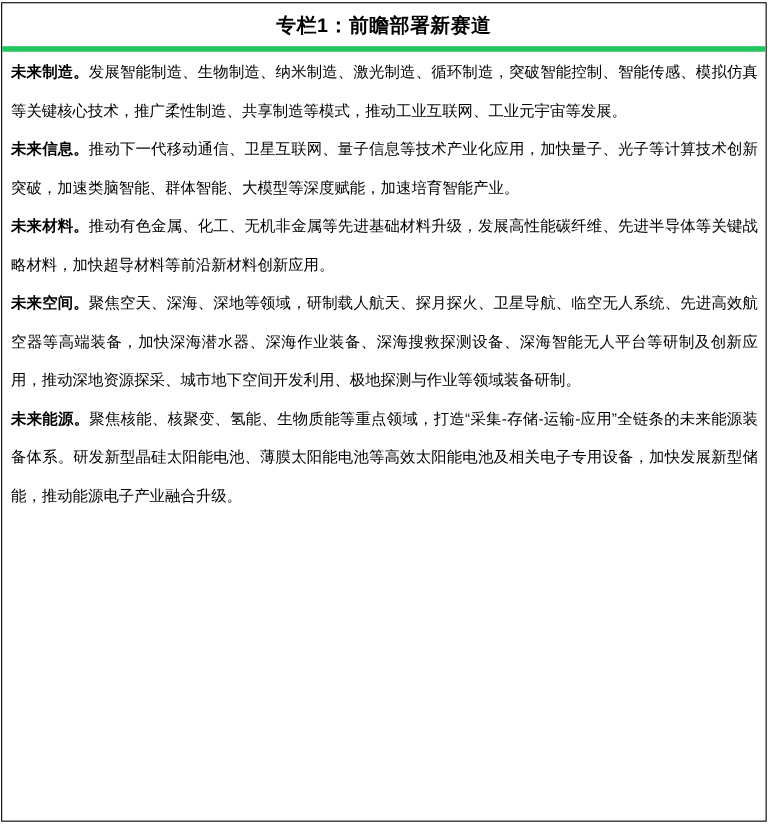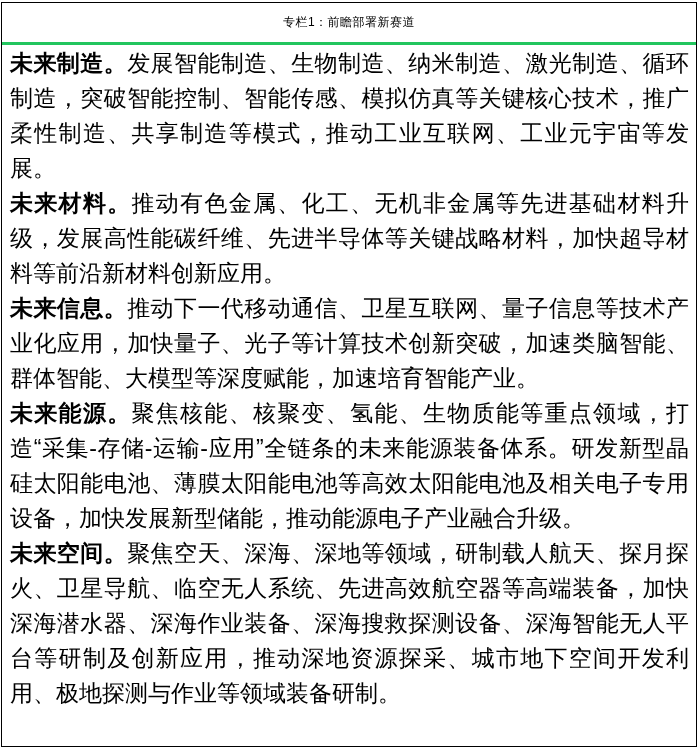--- a/index.html
+++ b/index.html
@@ -22,45 +22,45 @@
     width: 696px;
     height: 745px;
     border: 1px solid #000000;
     background: #ffffff;
   }
   .box-title {
     height: 39px;
     display: flex;
     align-items: center;
     justify-content: center;
-    font-size: 12px;
-    font-weight: 400;
+    font-size: 18px;
+    font-weight: 700;
     letter-spacing: 0.5px;
-    border-bottom: 3px solid #22c55e;
+    border-bottom: 5px solid #22c55e;
   }
   .box-body {
     padding: 1px 7px 0 8px;
-    font-size: 23px;
+    font-size: 14px;
     line-height: 35px;
     text-align: justify;
     text-justify: inter-ideograph;
   }
   .box-body p {
     margin: 0;
     padding: 0;
   }
   .lead {
     font-weight: 700;
   }
 </style>
 </head>
 <body>
 
 <div class="callout-box">
   <div class="box-title">专栏1：前瞻部署新赛道</div>
   <div class="box-body">
     <p><span class="lead">未来制造。</span><span>发展智能制造、生物制造、纳米制造、激光制造、循环制造，突破智能控制、智能传感、模拟仿真等关键核心技术，推广柔性制造、共享制造等模式，推动工业互联网、工业元宇宙等发展。</span></p>
+    <p><span class="lead">未来信息。</span><span>推动下一代移动通信、卫星互联网、量子信息等技术产业化应用，加快量子、光子等计算技术创新突破，加速类脑智能、群体智能、大模型等深度赋能，加速培育智能产业。</span></p>
     <p><span class="lead">未来材料。</span><span>推动有色金属、化工、无机非金属等先进基础材料升级，发展高性能碳纤维、先进半导体等关键战略材料，加快超导材料等前沿新材料创新应用。</span></p>
-    <p><span class="lead">未来信息。</span><span>推动下一代移动通信、卫星互联网、量子信息等技术产业化应用，加快量子、光子等计算技术创新突破，加速类脑智能、群体智能、大模型等深度赋能，加速培育智能产业。</span></p>
+    <p><span class="lead">未来空间。</span><span>聚焦空天、深海、深地等领域，研制载人航天、探月探火、卫星导航、临空无人系统、先进高效航空器等高端装备，加快深海潜水器、深海作业装备、深海搜救探测设备、深海智能无人平台等研制及创新应用，推动深地资源探采、城市地下空间开发利用、极地探测与作业等领域装备研制。</span></p>
     <p><span class="lead">未来能源。</span><span>聚焦核能、核聚变、氢能、生物质能等重点领域，打造“采集-存储-运输-应用”全链条的未来能源装备体系。研发新型晶硅太阳能电池、薄膜太阳能电池等高效太阳能电池及相关电子专用设备，加快发展新型储能，推动能源电子产业融合升级。</span></p>
-    <p><span class="lead">未来空间。</span><span>聚焦空天、深海、深地等领域，研制载人航天、探月探火、卫星导航、临空无人系统、先进高效航空器等高端装备，加快深海潜水器、深海作业装备、深海搜救探测设备、深海智能无人平台等研制及创新应用，推动深地资源探采、城市地下空间开发利用、极地探测与作业等领域装备研制。</span></p>
   </div>
 </div>
 
 </body></html>

